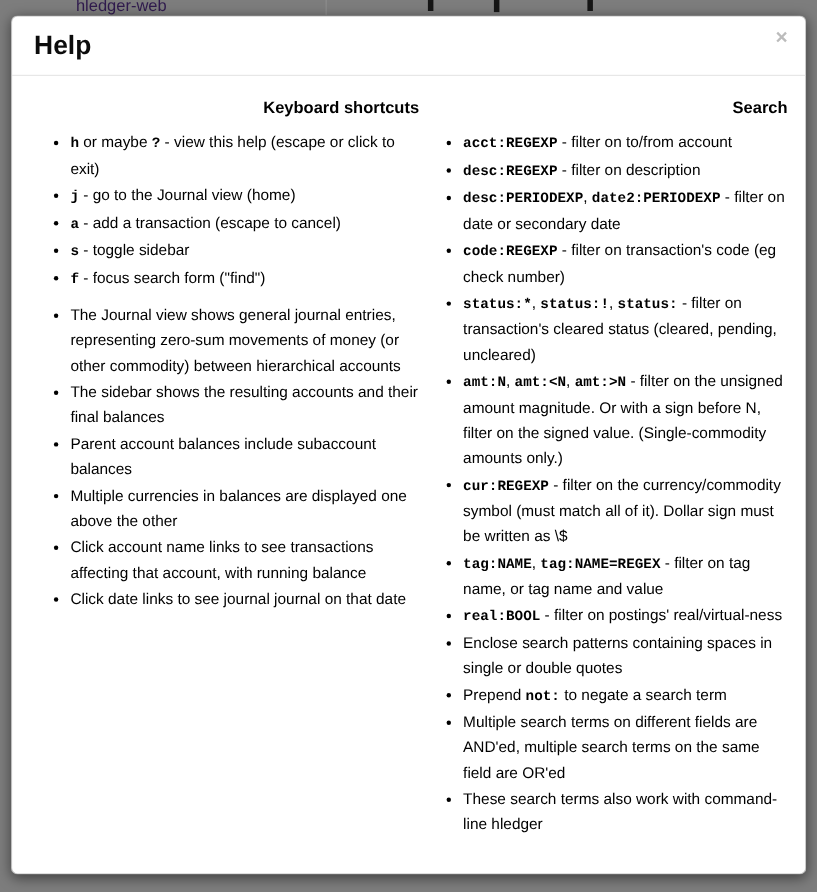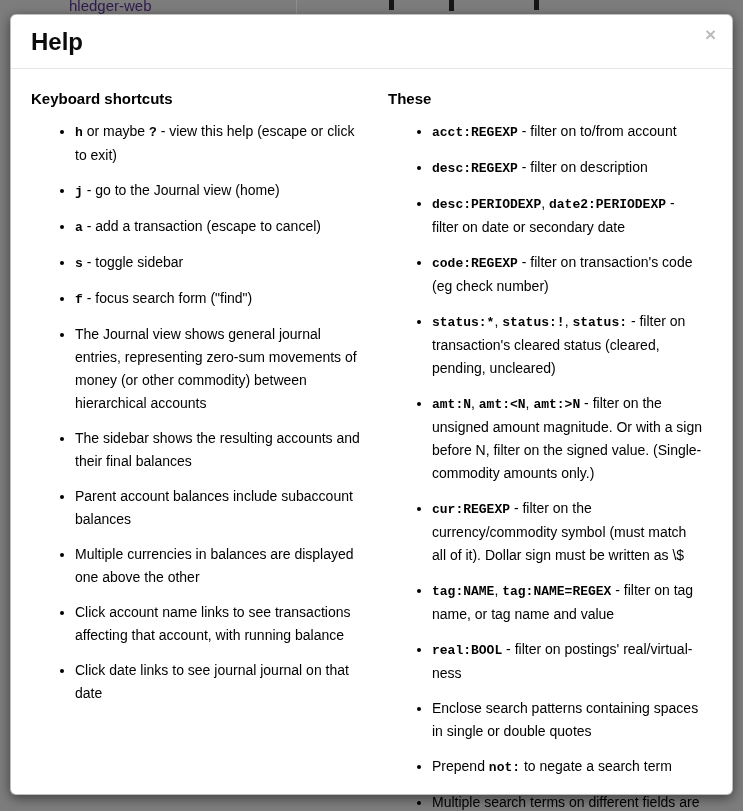--- a/index.html
+++ b/index.html
@@ -56,31 +56,32 @@
     padding: 20px 16px 20px 20px;
     box-sizing: border-box;
   }
   .help-col-left  { width: 350px; flex: none; }
   .help-col-right { flex: 1; padding-left: 7px; }
 
   .section-heading {
     margin: 20px 0 10px 0;
     font-size: 15px; font-weight: 700; color: #000;
     line-height: 19px;
+    text-align: right;
   }
   .help-col-left .section-heading:first-child,
   .help-col-right .section-heading:first-child { margin-top: 0; }
 
   .help-list {
     margin: 0 0 10px 0;
     padding: 0 0 0 32px;
     font-size: 14px; line-height: 23px; color: #000;
     list-style: disc;
   }
-  .help-list li { margin: 12px; }
+  .help-list li { margin: 1px; }
 
   code {
     font-family: "Liberation Mono", "DejaVu Sans Mono", monospace;
     font-weight: 700;
     font-size: 13px;
     color: #000;
   }
 </style>
 </head>
 <body>
@@ -113,21 +114,21 @@
         <ul class="help-list">
           <li>The Journal view shows general journal entries, representing zero-sum movements of money (or other commodity) between hierarchical accounts</li>
           <li>The sidebar shows the resulting accounts and their final balances</li>
           <li>Parent account balances include subaccount balances</li>
           <li>Multiple currencies in balances are displayed one above the other</li>
           <li>Click account name links to see transactions affecting that account, with running balance</li>
           <li>Click date links to see journal journal on that date</li>
         </ul>
       </div>
     <div class="help-col-right">
-        <h4 class="section-heading">These</h4>
+        <h4 class="section-heading">Search</h4>
         <ul class="help-list">
           <li><code>acct:REGEXP</code> - filter on to/from account</li>
           <li><code>desc:REGEXP</code> - filter on description</li>
           <li><code>desc:PERIODEXP</code>, <code>date2:PERIODEXP</code> - filter on date or secondary date</li>
           <li><code>code:REGEXP</code> - filter on transaction's code (eg check number)</li>
           <li><code>status:*</code>, <code>status:!</code>, <code>status:</code> - filter on transaction's cleared status (cleared, pending, uncleared)</li>
           <li><code>amt:N</code>, <code>amt:&lt;N</code>, <code>amt:&gt;N</code> - filter on the unsigned amount magnitude. Or with a sign before N, filter on the signed value. (Single-commodity amounts only.)</li>
           <li><code>cur:REGEXP</code> - filter on the currency/commodity symbol (must match all of it). Dollar sign must be written as \$</li>
           <li><code>tag:NAME</code>, <code>tag:NAME=REGEX</code> - filter on tag name, or tag name and value</li>
           <li><code>real:BOOL</code> - filter on postings' real/virtual-ness</li>

